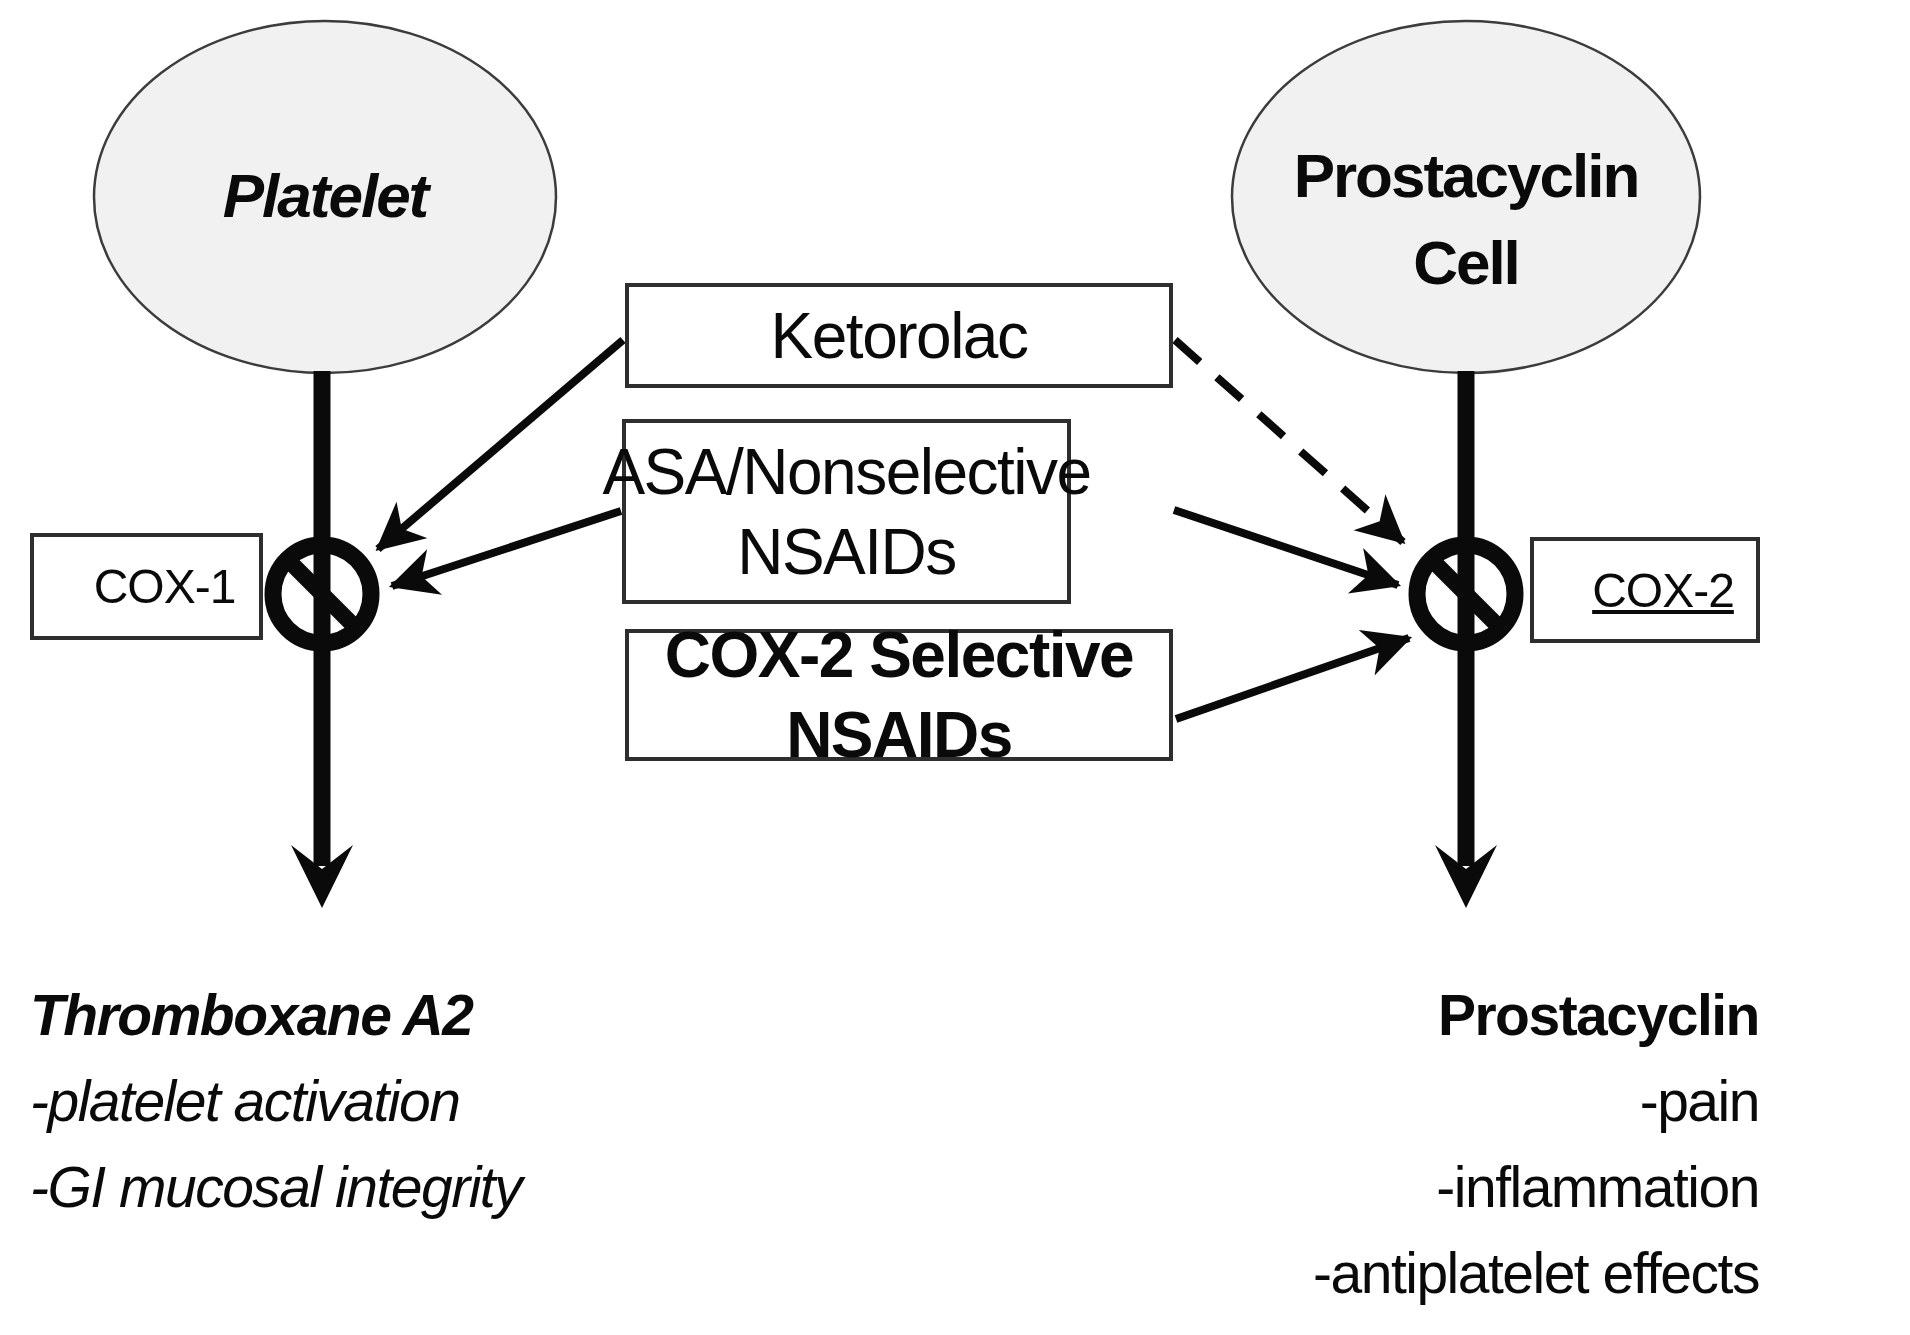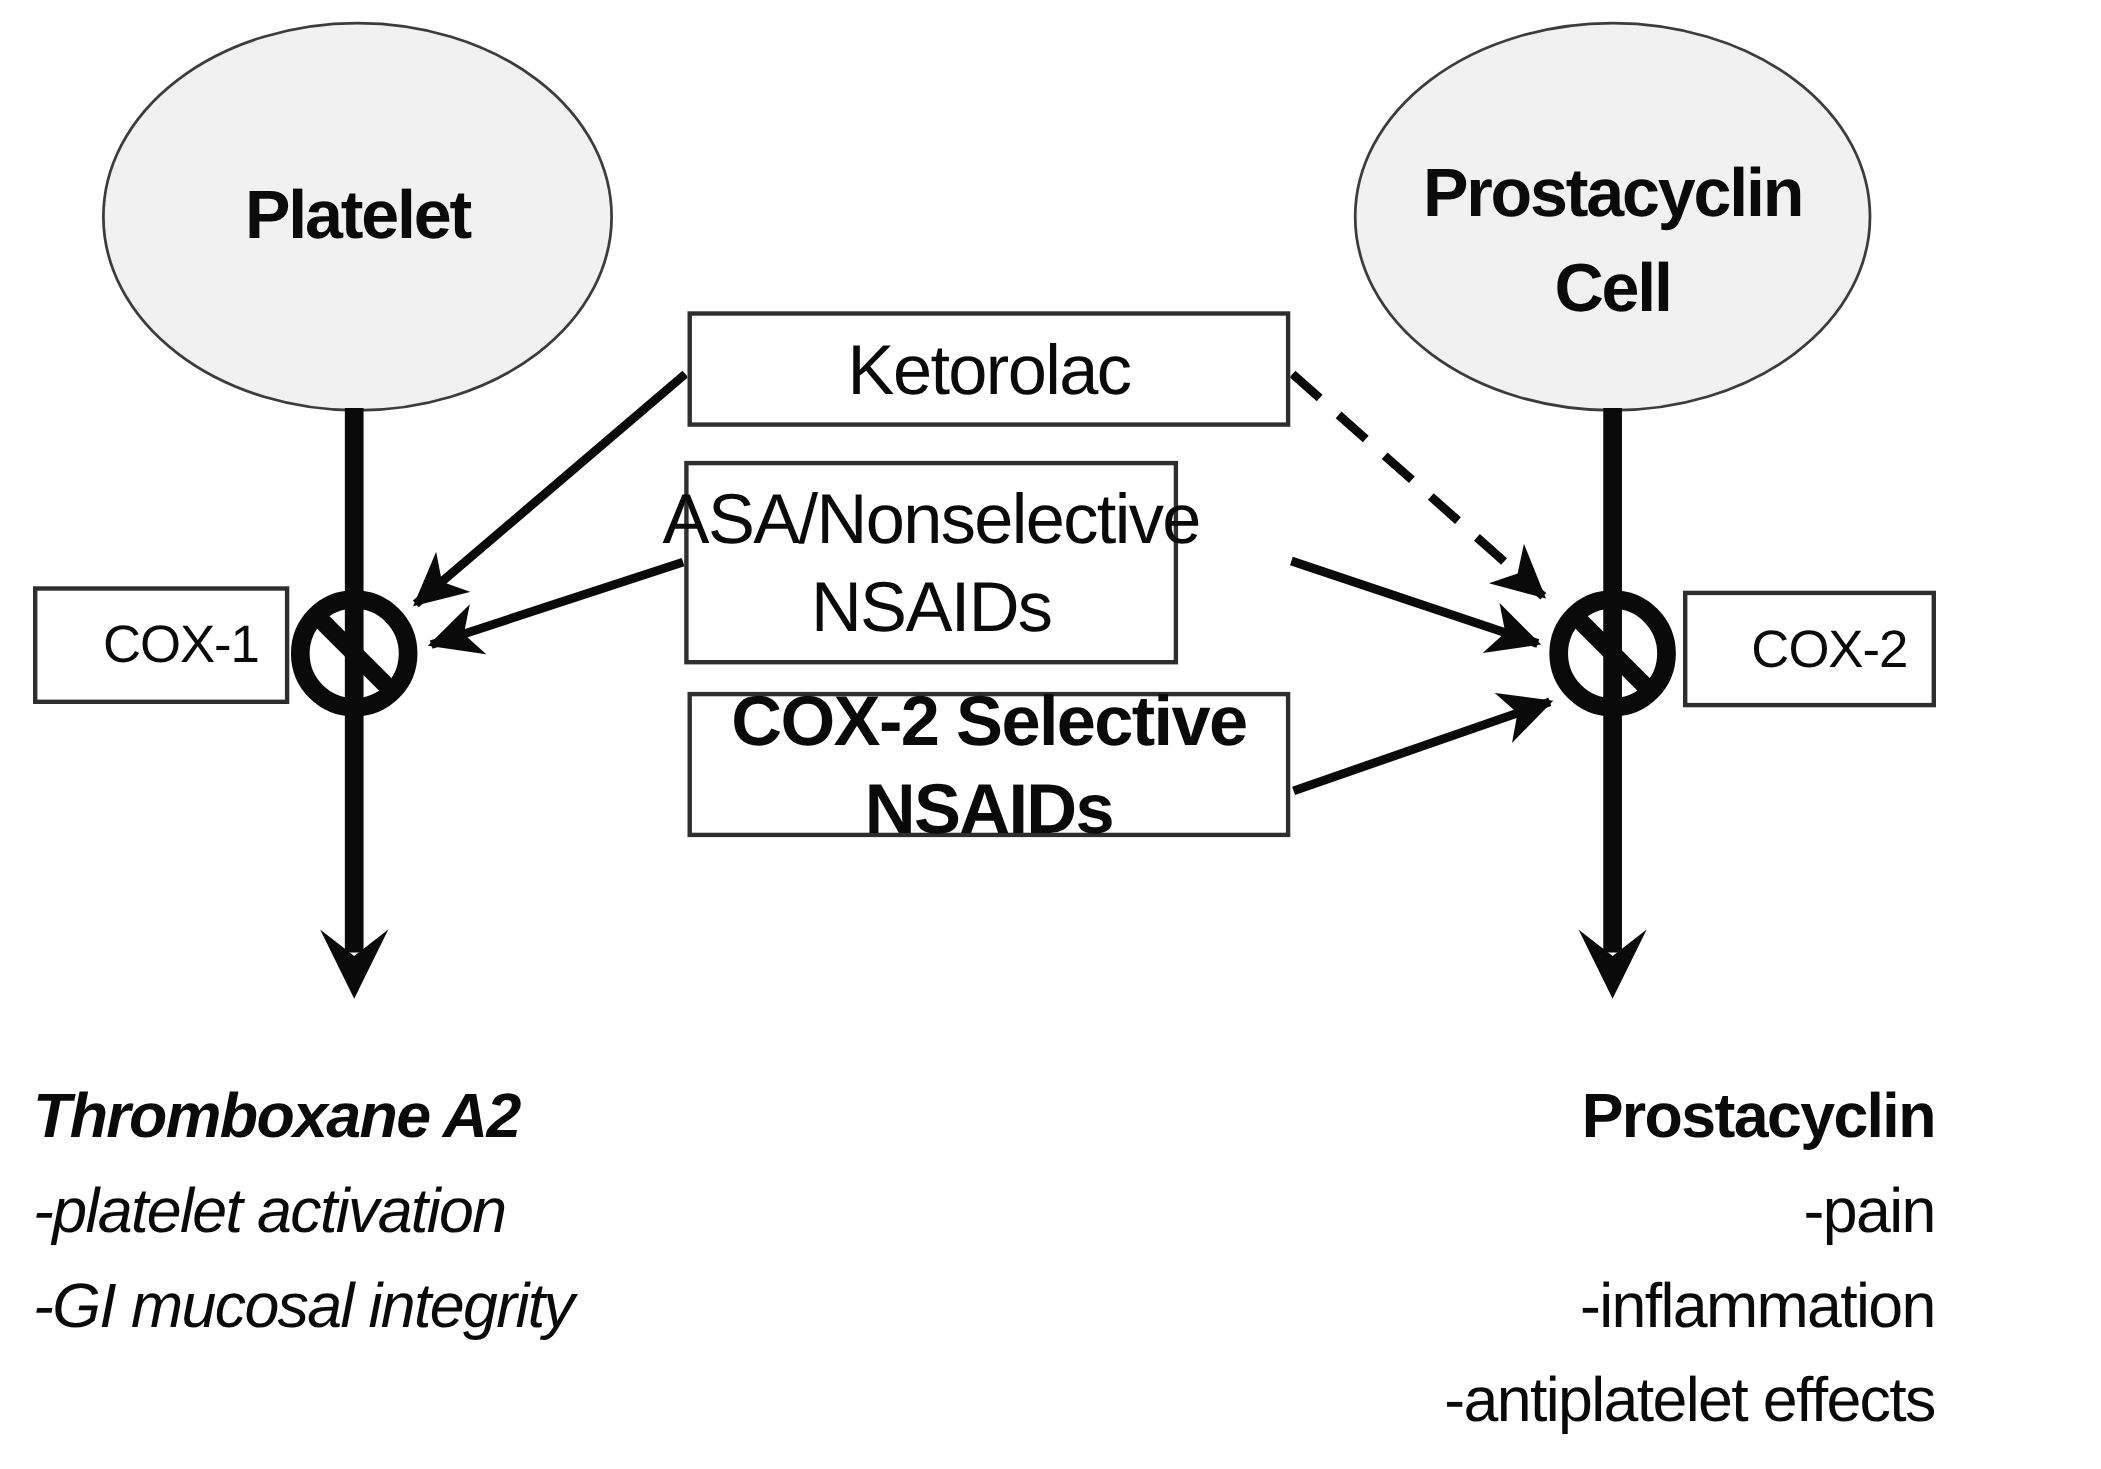--- a/index.html
+++ b/index.html
@@ -6,40 +6,40 @@
   .canvas {
     position:relative; width:1910px; height:1335px; background:#ffffff;
     font-family:"Liberation Sans", sans-serif; color:#0a0a0a; overflow:hidden;
   }
   svg.layer { position:absolute; left:0; top:0; }
 
   .cell-label {
     position:absolute; font-weight:bold; font-size:62px; letter-spacing:-2px;
     text-align:center; line-height:87px; color:#0a0a0a;
   }
-  #platelet-label   { left:95px;  top:152px; width:460px; }
+  #platelet-label   { left:95px;  top:152px; width:460px;font-style:italic; }
   #endothelial-label{ left:1232px; top:132px; width:468px; }
 
   .drug-box {
     position:absolute; background:#ffffff; border:4px solid #2e2e2e;
     display:flex; flex-direction:column; align-items:center; justify-content:center;
     text-align:center; font-size:64px; letter-spacing:-1.5px; line-height:80px;
     box-sizing:border-box;
   }
   #box-ketorolac { left:625px; top:283px; width:548px; height:105px; }
   #box-asa       { left:622px; top:419px; width:449px; height:185px; }
   #box-cox2sel   { left:625px; top:629px; width:548px; height:132px;font-weight:bold; }
 
   .enzyme-box {
     position:absolute; background:#ffffff; border:4px solid #2e2e2e;
     display:flex; align-items:center; justify-content:center;
     font-size:48px; letter-spacing:-1px; box-sizing:border-box;padding-left:36px;
   }
   #box-cox1 { left:30px;   top:533px; width:233px; height:107px; }
-  #box-cox2 { left:1530px; top:537px; width:230px; height:106px; }
+  #box-cox2 { left:1530px; top:537px; width:230px; height:106px;text-decoration:underline; }
 
   .outcome { position:absolute; font-size:57px; line-height:86px; letter-spacing:-1.5px; }
   .outcome .title { font-weight:bold; }
   #outcome-left  { left:30px;   top:972px;font-style:italic; }
   #outcome-right { left:1313px; top:972px;text-align:right; }
 </style>
 </head>
 <body>
 
 <div class="canvas">

